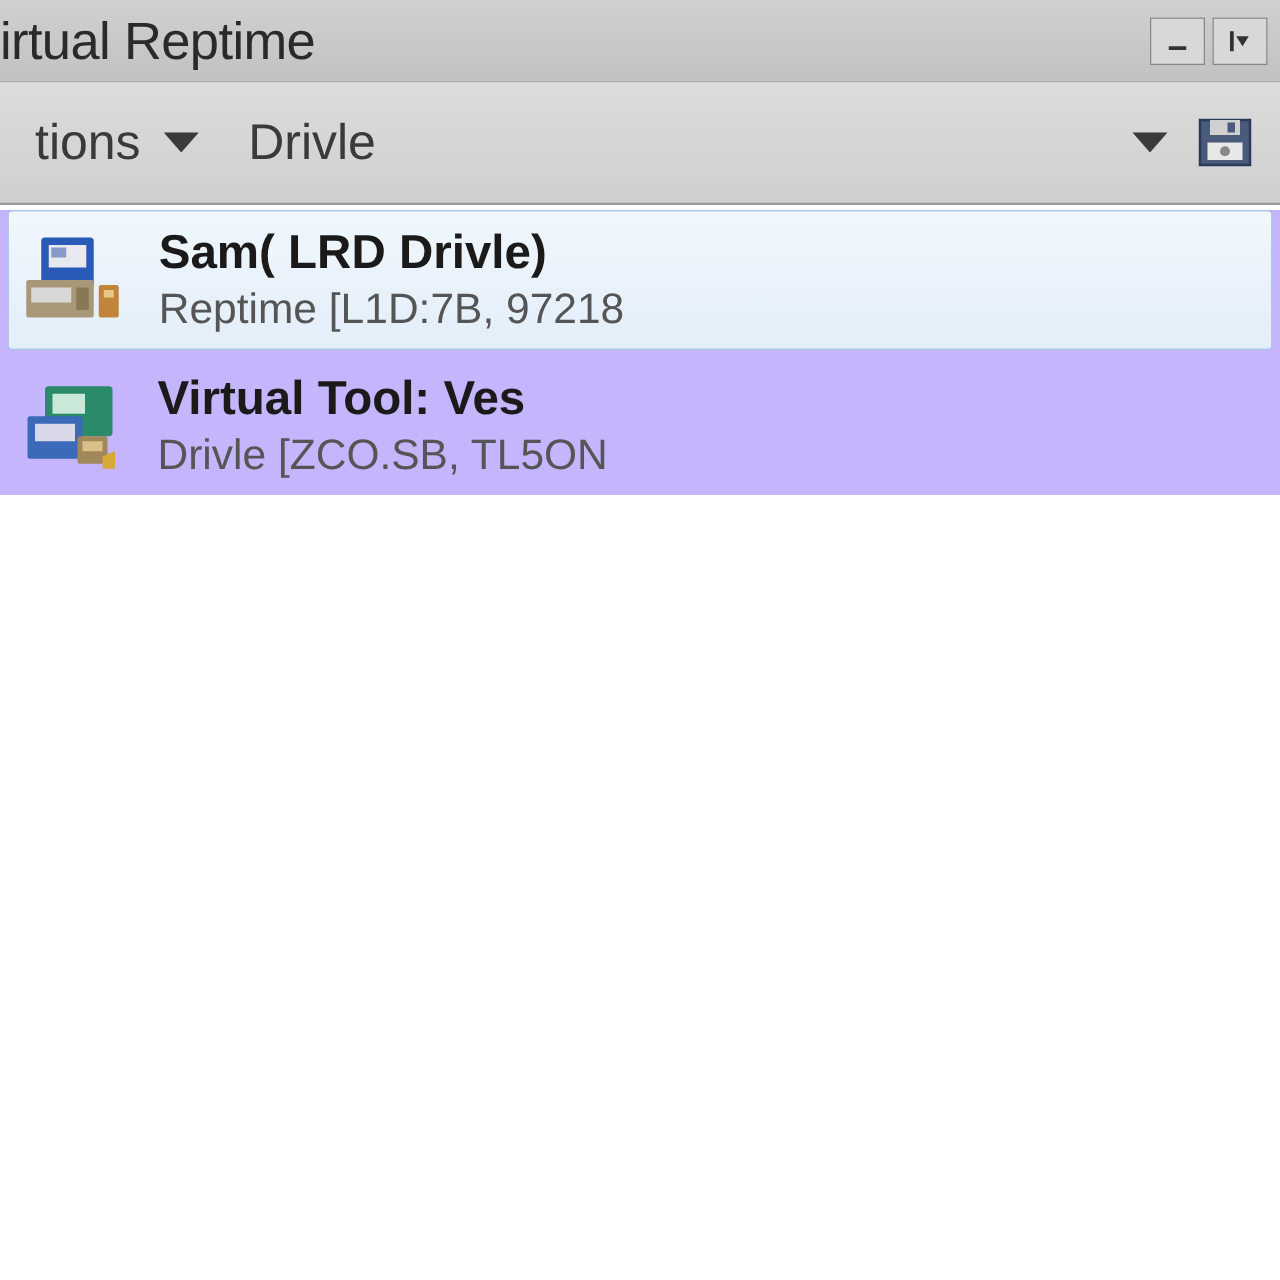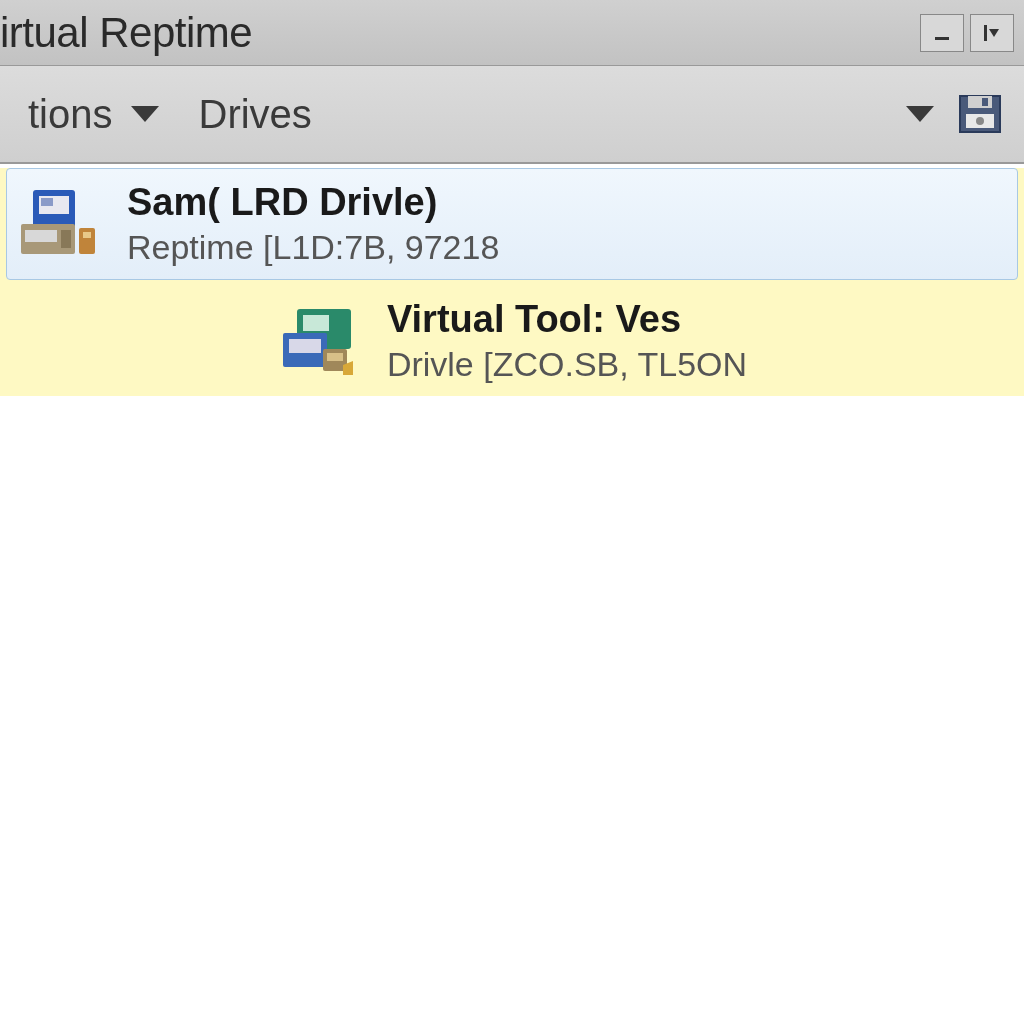--- a/index.html
+++ b/index.html
@@ -78,39 +78,38 @@
       border-top: 16px solid #3a3a3a;
     }
     .toolbar-icon {
       width: 52px;
       height: 44px;
       display: flex;
       align-items: center;
       justify-content: center;
     }
     .list-area {
-      background: #fef9c3;
+      background: #c4b5fd;
       padding: 0;
     }
     .list-item {
       display: flex;
       align-items: center;
       padding: 12px 10px 12px 8px;
       gap: 20px;
       cursor: pointer;
     }
     .list-item.selected {
       background: linear-gradient(to bottom, #f0f7fd, #e3eef9);
       border: 1px solid #a8c8e4;
       border-radius: 4px;
       margin: 4px 6px;
     }
     .list-item:not(.selected) {
       margin: 6px 6px;
-      justify-content: center;
     }
     .item-icon {
       width: 92px;
       height: 80px;
       display: flex;
       align-items: center;
       justify-content: center;
       flex-shrink: 0;
     }
     .item-text {
@@ -148,21 +147,21 @@
     </div>
   </div>
 </div>
 
 <div class="toolbar">
   <div class="toolbar-item">
     <span>tions</span>
     <span class="chevron-down"></span>
   </div>
   <div class="toolbar-item">
-    <span>Drives</span>
+    <span>Drivle</span>
   </div>
   <div class="toolbar-spacer"></div>
   <span class="chevron-down"></span>
   <div class="toolbar-icon">
     <svg viewBox="0 0 52 44">
       <rect x="6" y="4" width="40" height="36" fill="#4a5a7a" stroke="#2a3a5a" stroke-width="2"></rect>
       <rect x="14" y="4" width="24" height="12" fill="#d0d0d0"></rect>
       <rect x="28" y="6" width="6" height="8" fill="#4a5a7a"></rect>
       <rect x="12" y="22" width="28" height="14" fill="#e8e8e8"></rect>
       <circle cx="26" cy="29" r="4" fill="#888"></circle>

